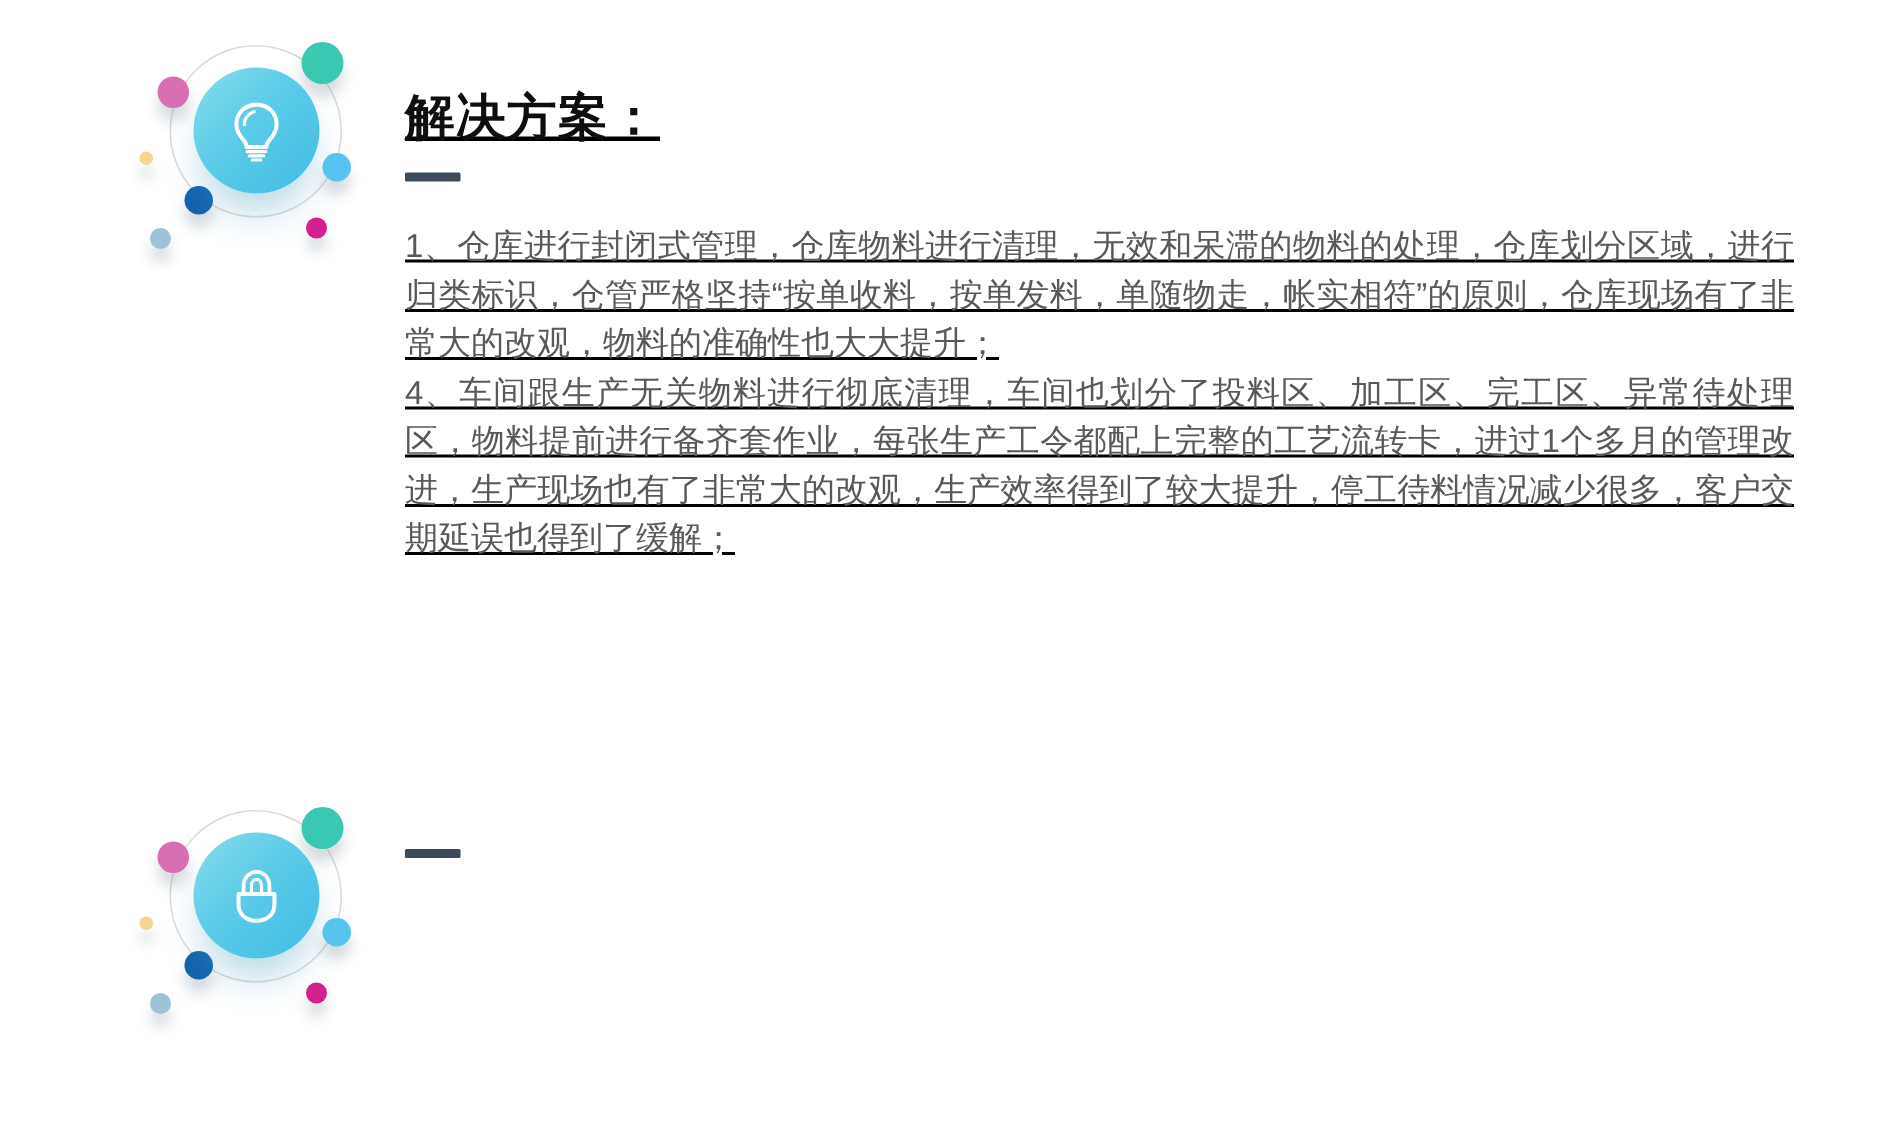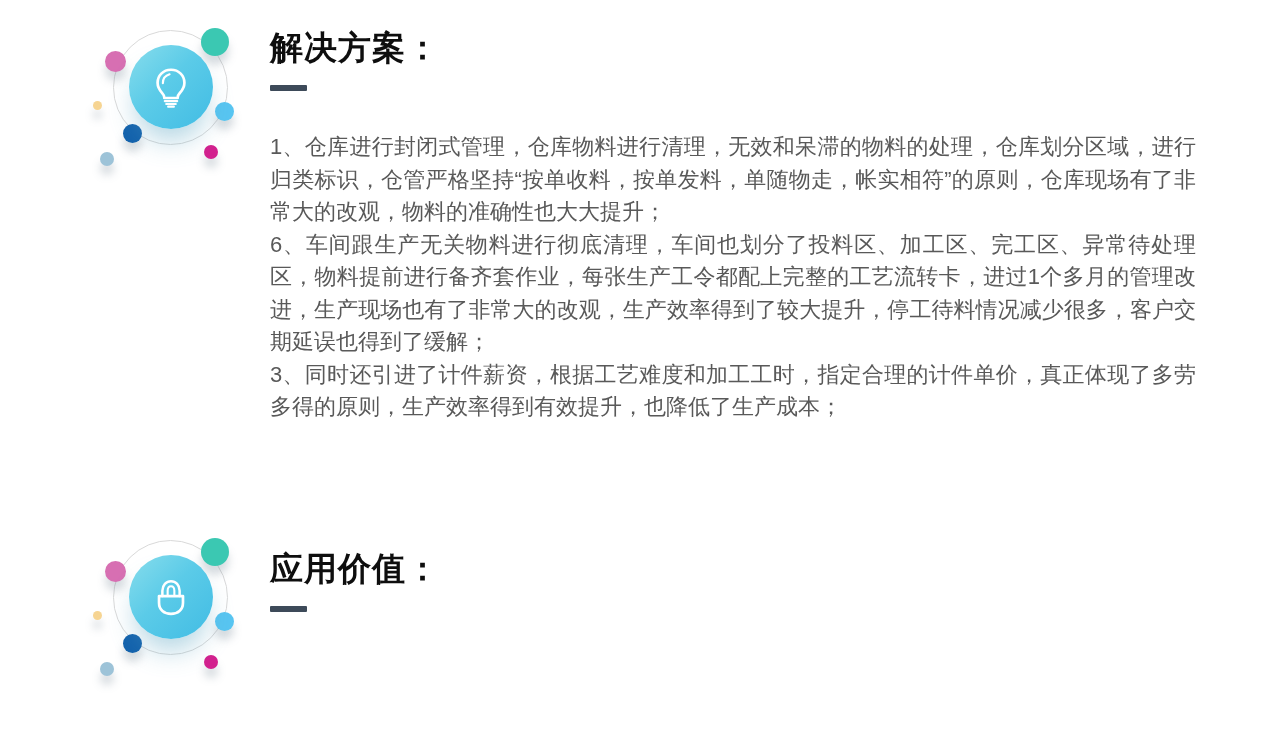--- a/index.html
+++ b/index.html
@@ -37,35 +37,35 @@
   .dot.yellow    { left: 8px;   top: 81px;  width: 9px;  height: 9px;  }
   .dot.darkblue  { left: 38px;  top: 104px; width: 19px; height: 19px; }
   .dot.skyblue   { left: 130px; top: 82px;  width: 19px; height: 19px; }
   .dot.magenta   { left: 119px; top: 125px; width: 14px; height: 14px; }
   .dot.steelblue { left: 15px;  top: 132px; width: 14px; height: 14px; }
 
   .main-circle svg { display: block; }
 
   
   .content { position: absolute; left: 270px; width: 926px; }
-  #content-solution { top: 28px; }
+  #content-solution { top: 58px; text-decoration: underline; }
   #content-value    { top: 549px; }
 
   .section-title {
     margin: 0;
     font-size: 33px; line-height: 40px;
     font-weight: 800; letter-spacing: 1px;
     color: #0e0e0e;
   }
   .dash {
     width: 37px; height: 6px;
     margin-top: 17px;
     border-radius: 1px;
   }
-  .body-text { margin-top: 40px; }
+  .body-text { margin-top: 27px; }
   .body-text p {
     margin: 0;
     font-size: 22px;
     line-height: 32.5px;
     color: #595959;
     text-align: justify;
     text-justify: inter-ideograph;
   }
 </style>
 </head>
@@ -89,22 +89,21 @@
       <line x1="21" y1="44.5" x2="27" y2="44.5" stroke-width="2.2"></line>
     </svg>
   </div>
 </div>
 
 <div class="content" id="content-solution">
   <h2 class="section-title">解决方案：</h2>
   <div class="dash" style="background: rgb(61, 74, 89);"></div>
   <div class="body-text">
     <p>1、仓库进行封闭式管理，仓库物料进行清理，无效和呆滞的物料的处理，仓库划分区域，进行归类标识，仓管严格坚持“按单收料，按单发料，单随物走，帐实相符”的原则，仓库现场有了非常大的改观，物料的准确性也大大提升；</p>
-    <p>6、车间跟生产无关物料进行彻底清理，车间也划分了投料区、加工区、完工区、异常待处理区，物料提前进行备齐套作业，每张生产工令都配上完整的工艺流转卡，进过1个多月的管理改进，生产现场也有了非常大的改观，生产效率得到了较大提升，停工待料情况减少很多，客户交期延误也得到了缓解；</p>
-    <p>3、同时还引进了计件薪资，根据工艺难度和加工工时，指定合理的计件单价，真正体现了多劳多得的原则，生产效率得到有效提升，也降低了生产成本；</p>
+    <p>4、车间跟生产无关物料进行彻底清理，车间也划分了投料区、加工区、完工区、异常待处理区，物料提前进行备齐套作业，每张生产工令都配上完整的工艺流转卡，进过1个多月的管理改进，生产现场也有了非常大的改观，生产效率得到了较大提升，停工待料情况减少很多，客户交期延误也得到了缓解；</p>
   </div>
 </div>
 
 <div class="cluster" id="cluster-value">
   <div class="ring"></div>
   <span class="dot teal" style="background: rgb(59, 200, 178);"></span>
   <span class="dot pink" style="background: rgb(215, 111, 178);"></span>
   <span class="dot yellow" style="background: rgb(246, 212, 146);"></span>
   <span class="dot darkblue" style="background: rgb(18, 97, 172);"></span>
   <span class="dot skyblue" style="background: rgb(88, 197, 241);"></span>
@@ -113,15 +112,14 @@
   <div class="main-circle" style="background: linear-gradient(135deg, rgb(136, 221, 236) 0%, rgb(91, 203, 232) 45%, rgb(65, 188, 228) 100%);">
     <svg width="46" height="46" viewBox="0 0 48 48" fill="none" stroke="#ffffff" stroke-linecap="round" stroke-linejoin="round">
       <path d="M15,23 L15,17.5 C15,11.7 19,7.5 24,7.5 C29,7.5 33,11.7 33,17.5 L33,23" stroke-width="2.6"></path>
       <path d="M20.5,23 L20.5,17.5 C20.5,14.6 22,12.8 24,12.8 C26,12.8 27.5,14.6 27.5,17.5 L27.5,23" stroke-width="2.2"></path>
       <path d="M11.5,23 L36.5,23 L36.5,30 C36.5,37.6 31,41.6 24,41.6 C17,41.6 11.5,37.6 11.5,30 Z" stroke-width="2.8"></path>
     </svg>
   </div>
 </div>
 
 <div class="content" id="content-value">
-  <h2 class="section-title">应用价值：</h2>
   <div class="dash" style="background: rgb(61, 74, 89);"></div>
 </div>
 
 </body></html>

